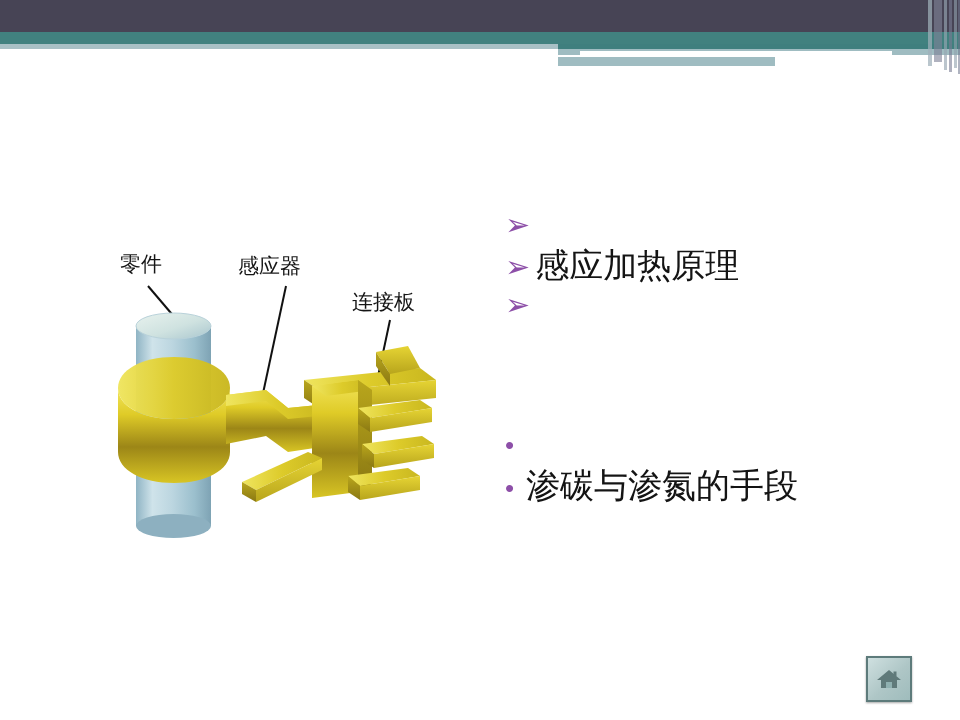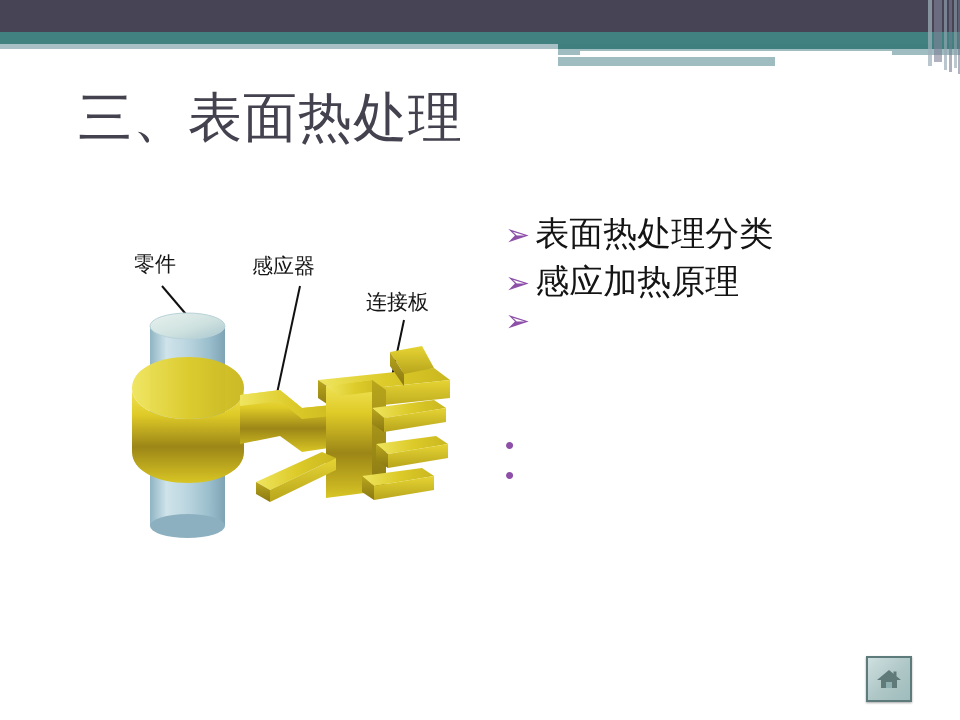--- a/index.html
+++ b/index.html
@@ -163,21 +163,21 @@
     color: #8d4fa8;
     font-size: 26px;
     margin-right: 12px;
     line-height: 1;
     flex: 0 0 auto;
   }
 
   
   .figure {
     position: absolute;
-    left: 104px; top: 240px;
+    left: 90px; top: 240px;
     width: 390px; height: 300px; text-align: right;
   }
   .figure svg { display: block; }
   .fig-label {
     position: absolute;
     font-size: 21px;
     color: #151515;
     white-space: nowrap;
     font-weight: 500;
   }
@@ -219,21 +219,20 @@
     <div class="band-pale-5"></div>
 
     <div class="vstripe vs1"></div>
     <div class="vstripe vs2"></div>
     <div class="vstripe vs3"></div>
     <div class="vstripe vs4"></div>
     <div class="vstripe vs5"></div>
     <div class="vstripe vs6"></div>
   </div>
 
-  <div class="title">三、表面热处理</div>
 
   <div class="figure">
     <svg width="390" height="300" viewBox="0 0 390 300">
       <defs>
         <linearGradient id="cylBody" x1="0" y1="0" x2="1" y2="0">
           <stop offset="0%" stop-color="#8fb4c4"></stop>
           <stop offset="22%" stop-color="#cfe3ea"></stop>
           <stop offset="48%" stop-color="#bcd6e0"></stop>
           <stop offset="78%" stop-color="#9bbfcd"></stop>
           <stop offset="100%" stop-color="#7ea3b4"></stop>
@@ -324,37 +323,37 @@
     </svg>
 
     <div class="fig-label lbl-part">零件</div>
     <div class="fig-label lbl-ind">感应器</div>
     <div class="fig-label lbl-plate">连接板</div>
   </div>
 
   <div class="bullets-arrow">
     <div class="arrow-item">
       <span class="arrow-glyph">➢</span>
-      <span>表面热处理分类</span>
     </div>
     <div class="arrow-item">
       <span class="arrow-glyph">➢</span>
       <span>感应加热原理</span>
     </div>
     <div class="arrow-item">
       <span class="arrow-glyph">➢</span>
     </div>
   </div>
 
   <div class="bullets-dot">
     <div class="dot-item">
       <span class="dot-glyph">•</span>
     </div>
     <div class="dot-item">
       <span class="dot-glyph">•</span>
+      <span>渗碳与渗氮的手段</span>
     </div>
   </div>
 
   <div class="home-btn">
     <svg width="26" height="24" viewBox="0 0 26 24">
       <polygon points="13,3 25,13 21,13 21,21 5,21 5,13 1,13" fill="#607a7a"></polygon>
       <rect x="10" y="15" width="6" height="6" fill="#8fb0b0"></rect>
       <rect x="17.5" y="4.5" width="3" height="4.5" fill="#607a7a"></rect>
     </svg>
   </div>

